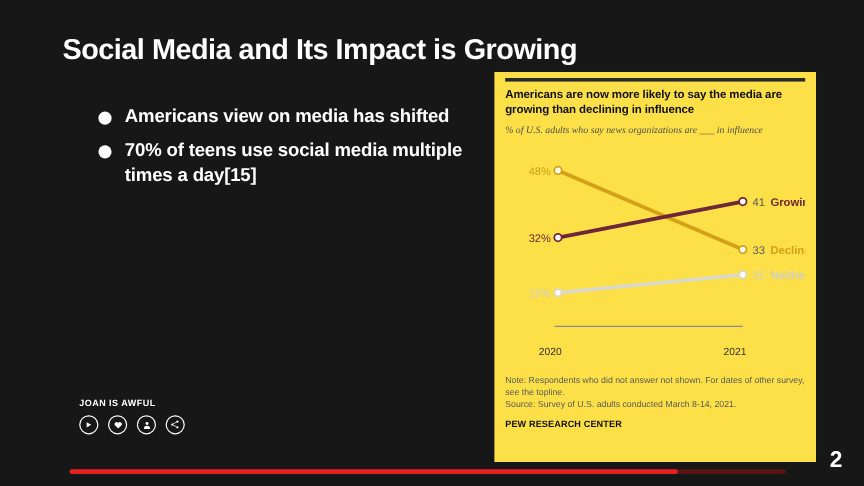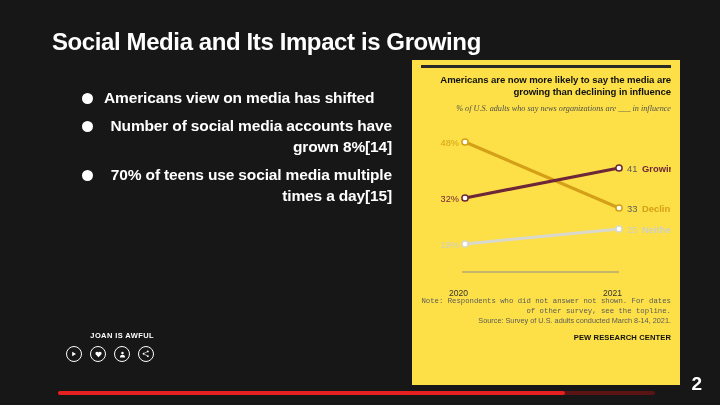--- a/index.html
+++ b/index.html
@@ -3,21 +3,21 @@
 <meta charset="utf-8">
 <style>
   * { margin:0; padding:0; box-sizing:border-box; }
   html,body { width:720px; height:405px; }
   body {
     background:#171717;
     font-family:"Liberation Sans", sans-serif;
     overflow:hidden;
     position:relative;
   }
-  .slide { position:absolute; inset:0; background:#171717;text-align:right; }
+  .slide { position:absolute; inset:0; background:#171717; }
 
   
   .slide-title {
     position:absolute;
     left:52px; top:28px;
     font-size:24px;
     font-weight:bold;
     color:#ffffff;
     letter-spacing:-0.4px;
     white-space:nowrap;
@@ -125,22 +125,21 @@
     color:#333333;
   }
   .tick-left { left:28px; }
   .tick-right { left:182px; }
 
   
   .card-note {
     font-size:7.3px;
     color:#5a5a5a;
     line-height:1.42;
-    margin-top:6px;
-    font-family:Liberation Mono, monospace;
+    margin-top:22px;
   }
   .card-source {
     font-size:7.3px;
     color:#5a5a5a;
     line-height:1.42;
   }
   .card-brand {
     font-size:7.6px;
     font-weight:bold;
     color:#111111;
@@ -152,24 +151,20 @@
 <body>
 
 <div class="slide">
 
   <div class="slide-title">Social Media and Its Impact is Growing</div>
 
   <div class="bullets">
     <div class="bullet-row">
       <span class="bullet-dot"></span>
       <span class="bullet-text">Americans view on media has shifted</span>
-    </div>
-    <div class="bullet-row">
-      <span class="bullet-dot"></span>
-      <span class="bullet-text">Number of social media accounts have grown 8%[14]</span>
     </div>
     <div class="bullet-row">
       <span class="bullet-dot"></span>
       <span class="bullet-text">70% of teens use social media multiple times a day[15]</span>
     </div>
   </div>
 
   <div class="brand">
     <div class="brand-name">JOAN IS AWFUL</div>
     <div class="social-row">

